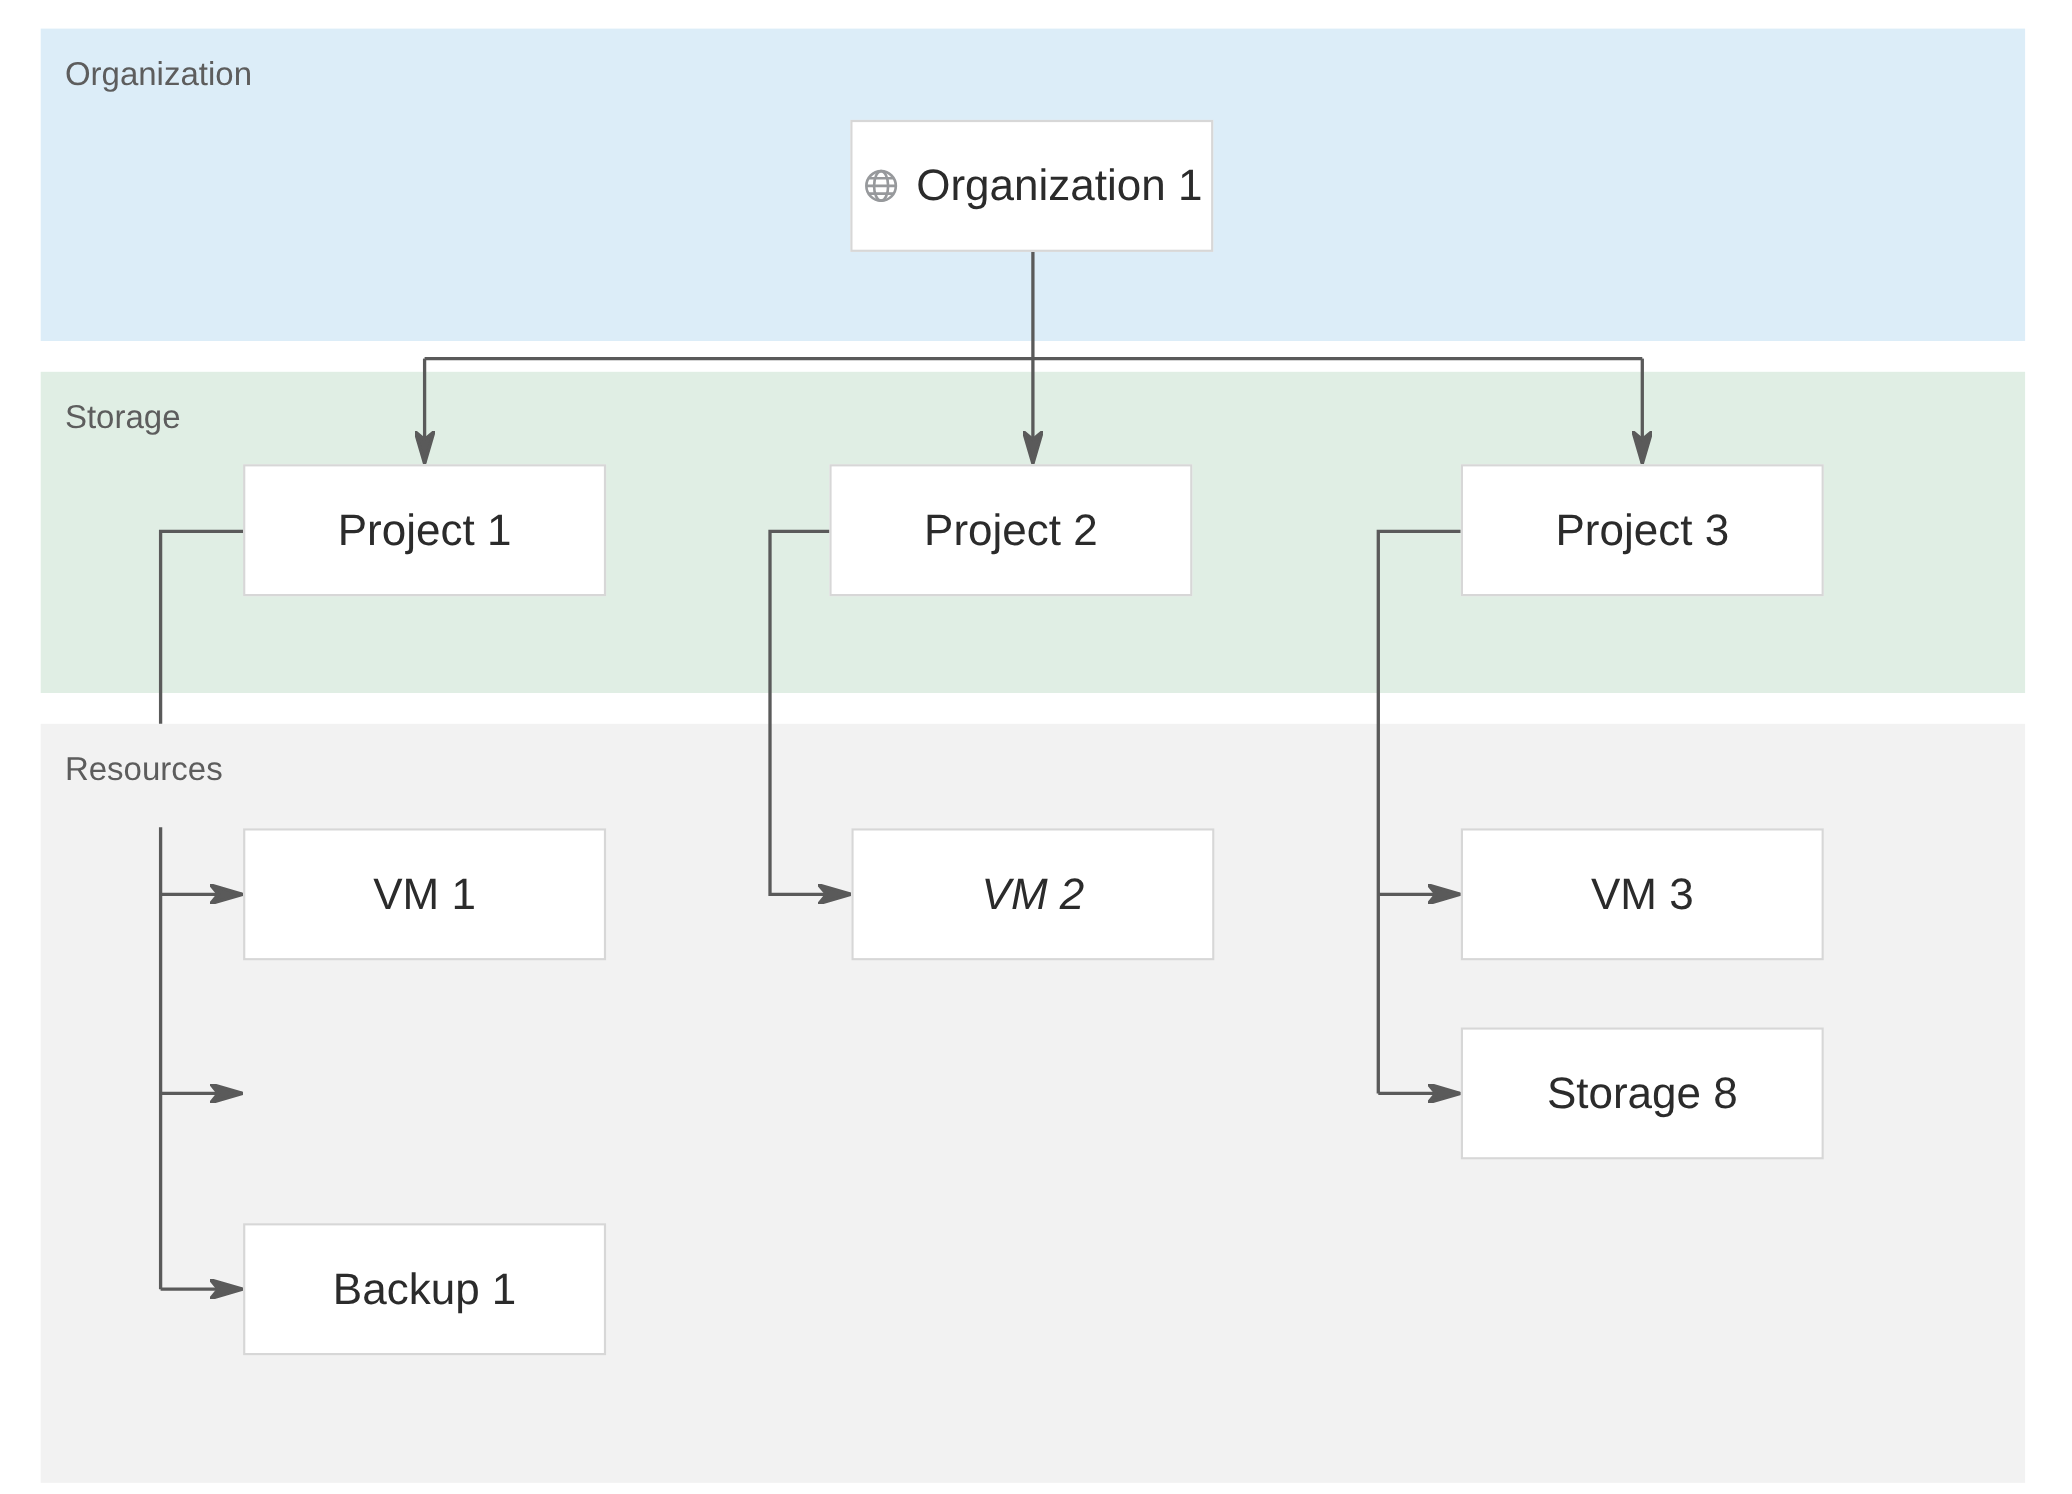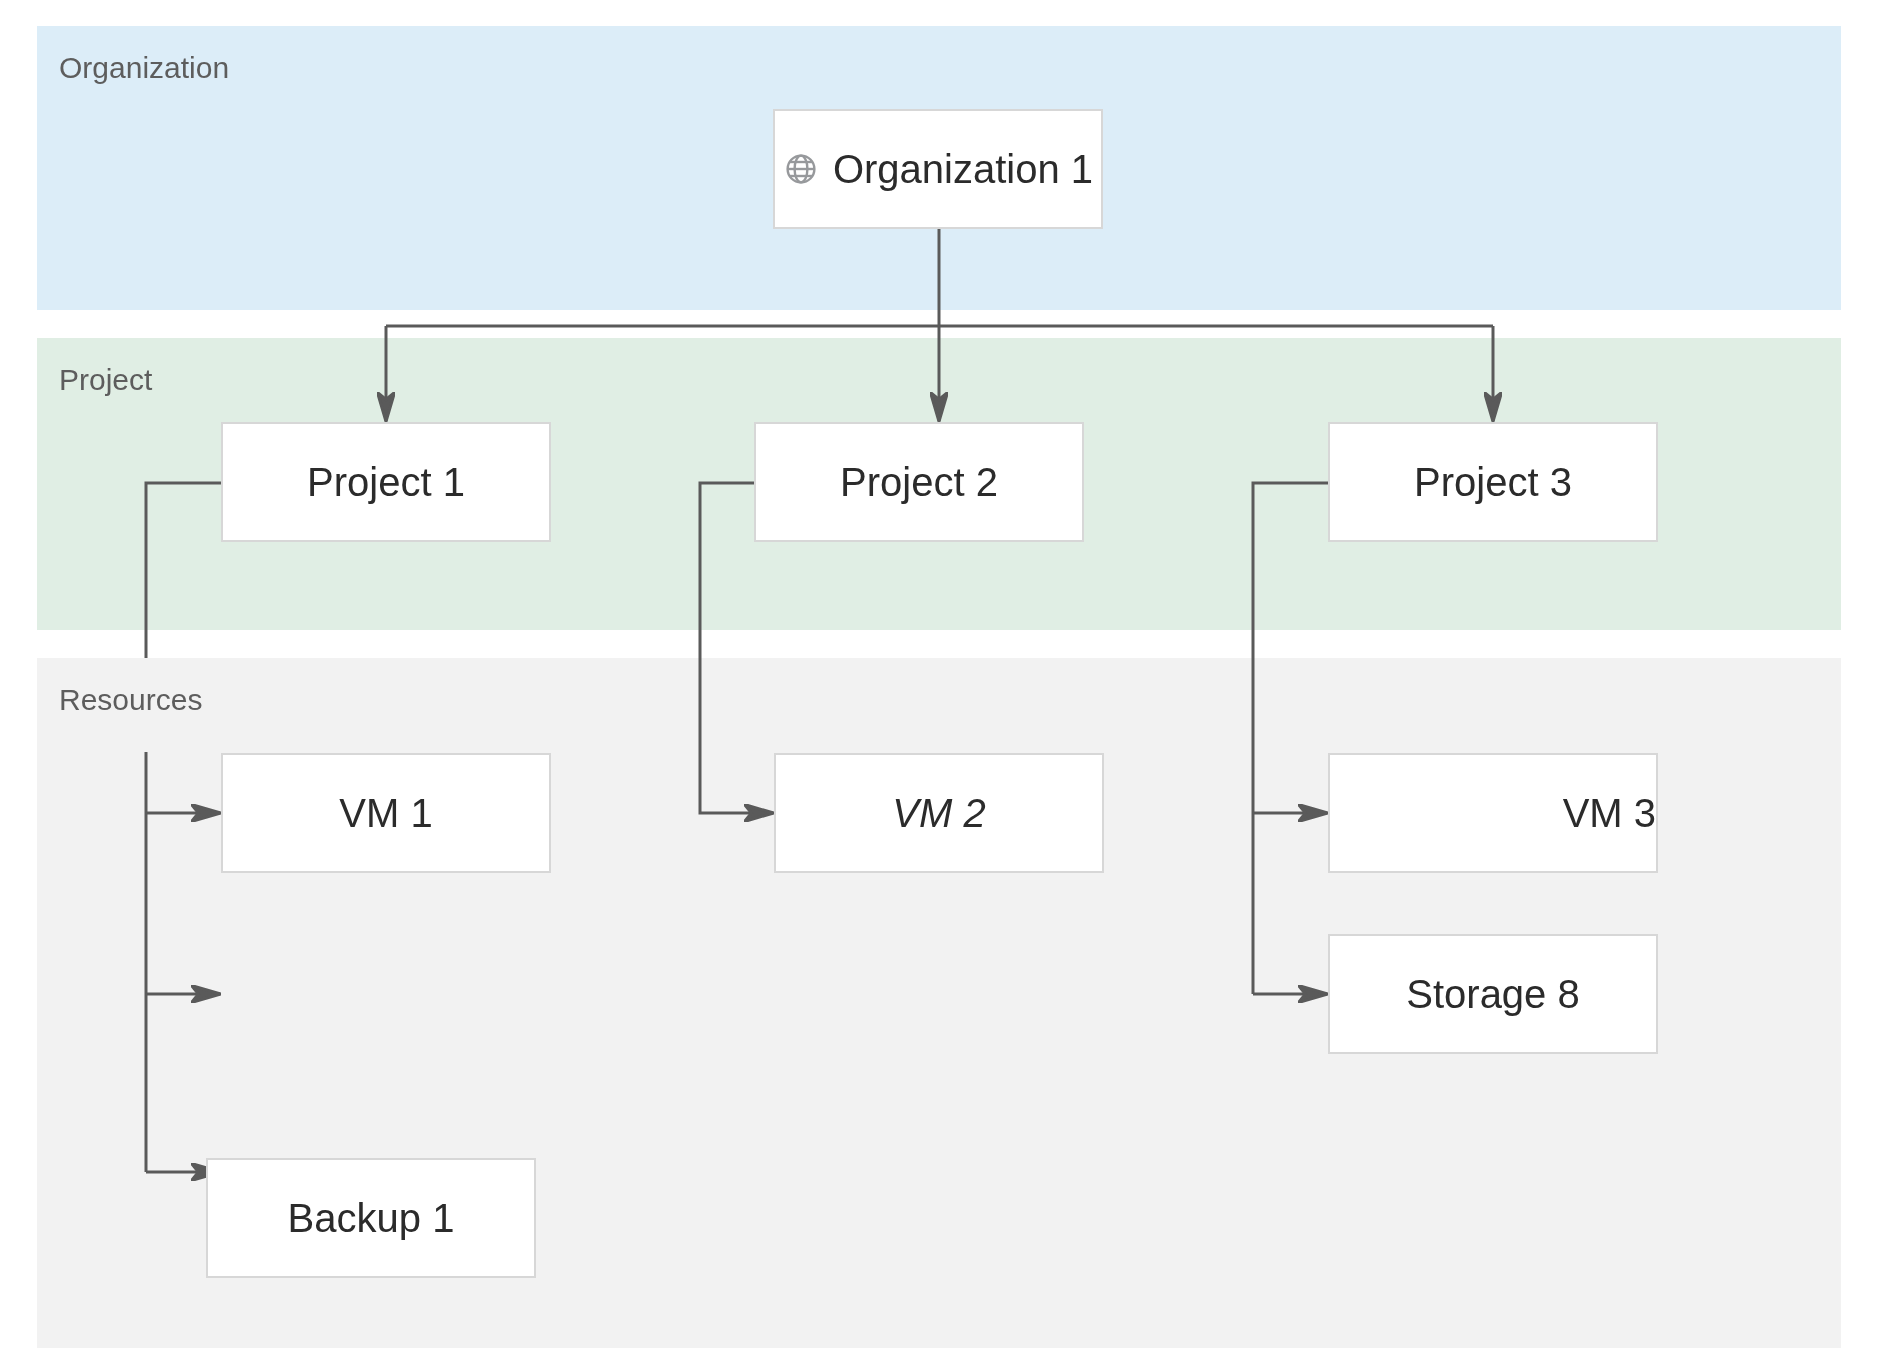--- a/index.html
+++ b/index.html
@@ -45,21 +45,21 @@
 </style>
 </head>
 <body>
 
 <div class="canvas">
 
   <div class="lane lane-org">
     <div class="lane-label">Organization</div>
   </div>
   <div class="lane lane-projects">
-    <div class="lane-label">Project</div>
+    <div class="lane-label">Storage</div>
   </div>
   <div class="lane lane-resources">
     <div class="lane-label">Resources</div>
   </div>
 
   <svg class="edges" width="1884" height="1358" aria-hidden="true">
     <defs>
       <marker id="arrow" viewBox="0 0 30 18" refX="29" refY="9" markerWidth="30" markerHeight="18" markerUnits="userSpaceOnUse" orient="auto">
         <path d="M0.5,0.5 L29.5,9 L0.5,17.5 L7.5,9 Z" fill="#5a5a5a" stroke="none" style="fill:var(--connector)"></path>
       </marker>
@@ -103,28 +103,28 @@
   <div class="node" style="left:754px;top:422px;">
     <span class="node-label">Project 2</span>
   </div>
   <div class="node" style="left:1328px;top:422px;">
     <span class="node-label">Project 3</span>
   </div>
 
   <div class="node" style="left:221px;top:753px;">
     <span class="node-label">VM 1</span>
   </div>
-  <div class="node" style="left:206px;top:1112px;margin-top:46px;">
+  <div class="node" style="left:221px;top:1112px;">
     <span class="node-label">Backup 1</span>
   </div>
 
   <div class="node" style="left:774px;top:753px;font-style:italic;">
     <span class="node-label">VM 2</span>
   </div>
 
-  <div class="node" style="left:1328px;top:753px;justify-content:flex-end;">
+  <div class="node" style="left:1328px;top:753px;">
     <span class="node-label">VM 3</span>
   </div>
   <div class="node" style="left:1328px;top:934px;">
     <span class="node-label">Storage 8</span>
   </div>
 
 </div>
 
 </body></html>

